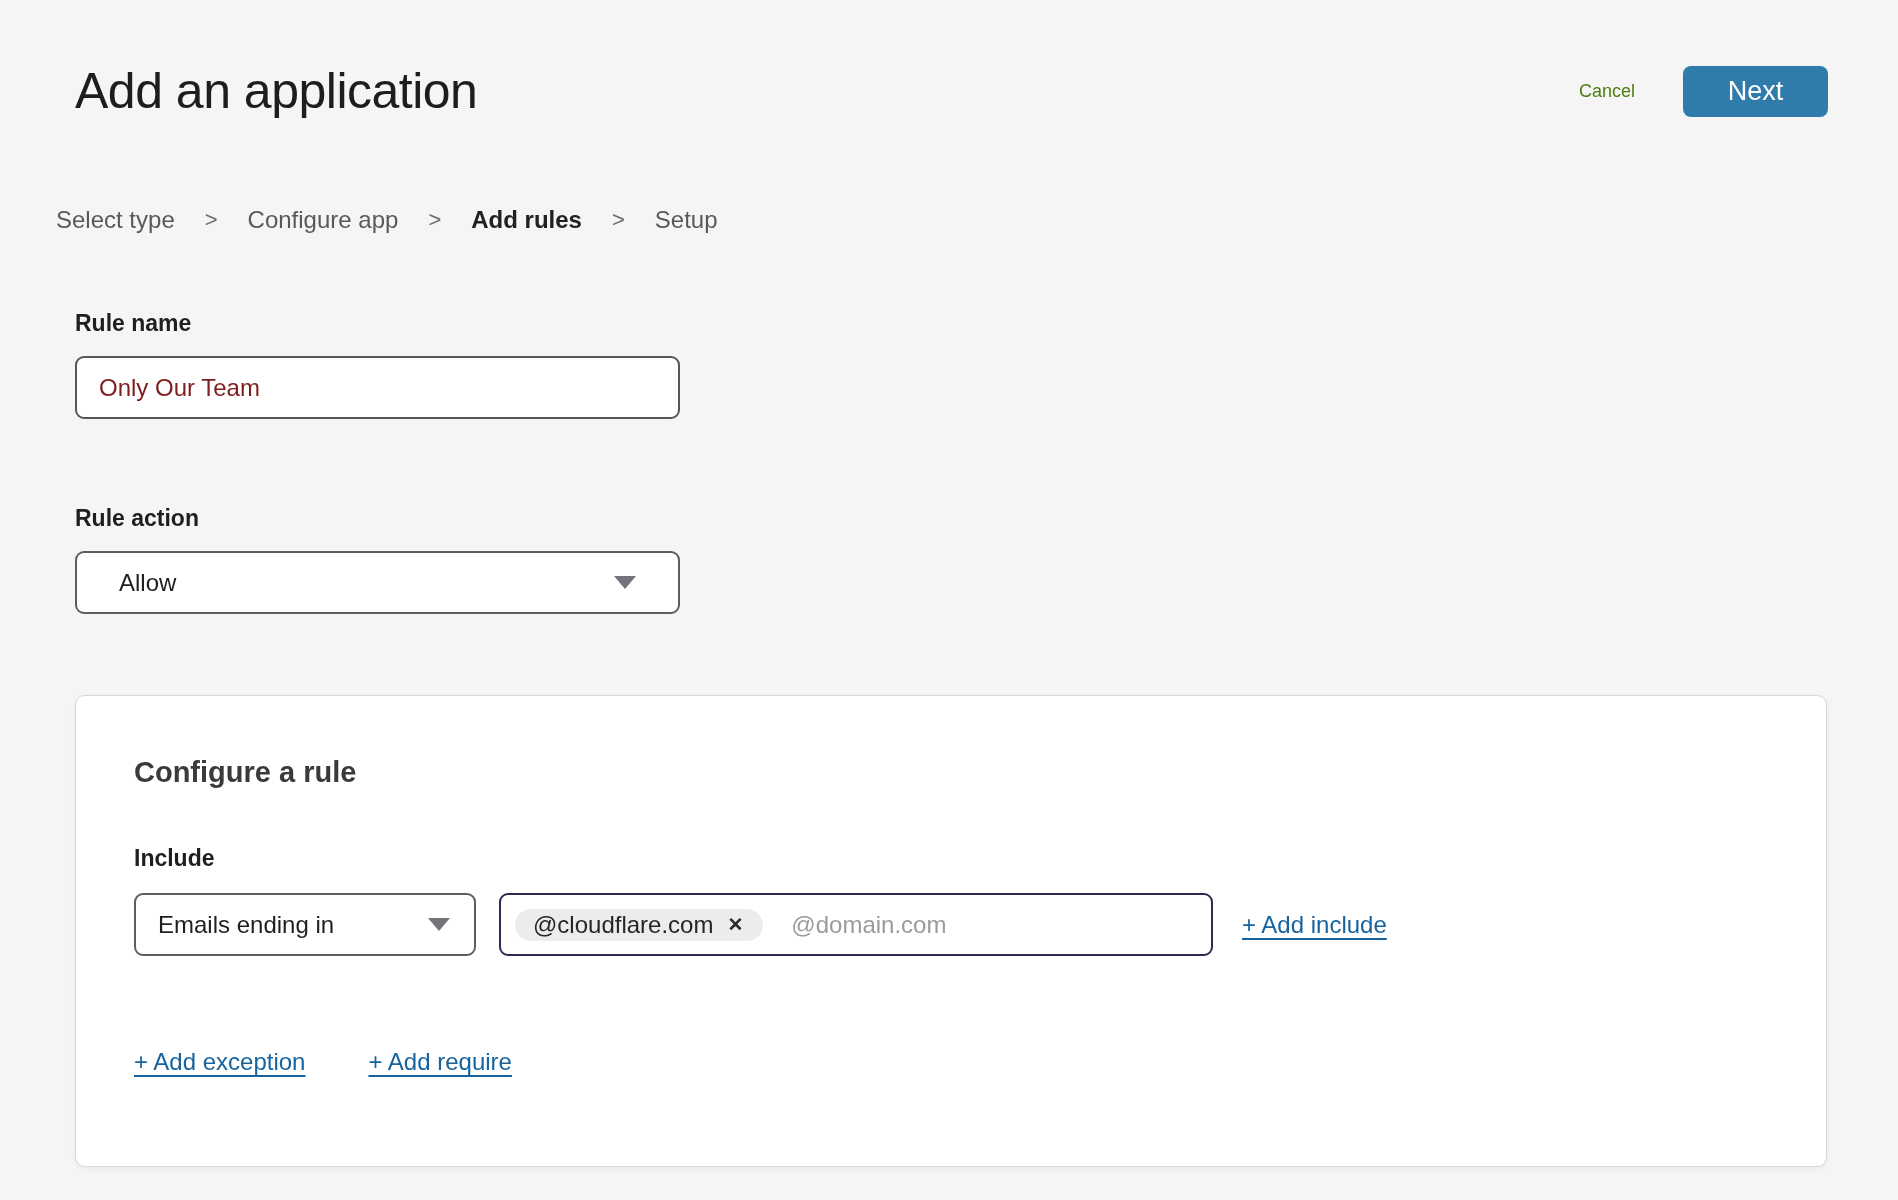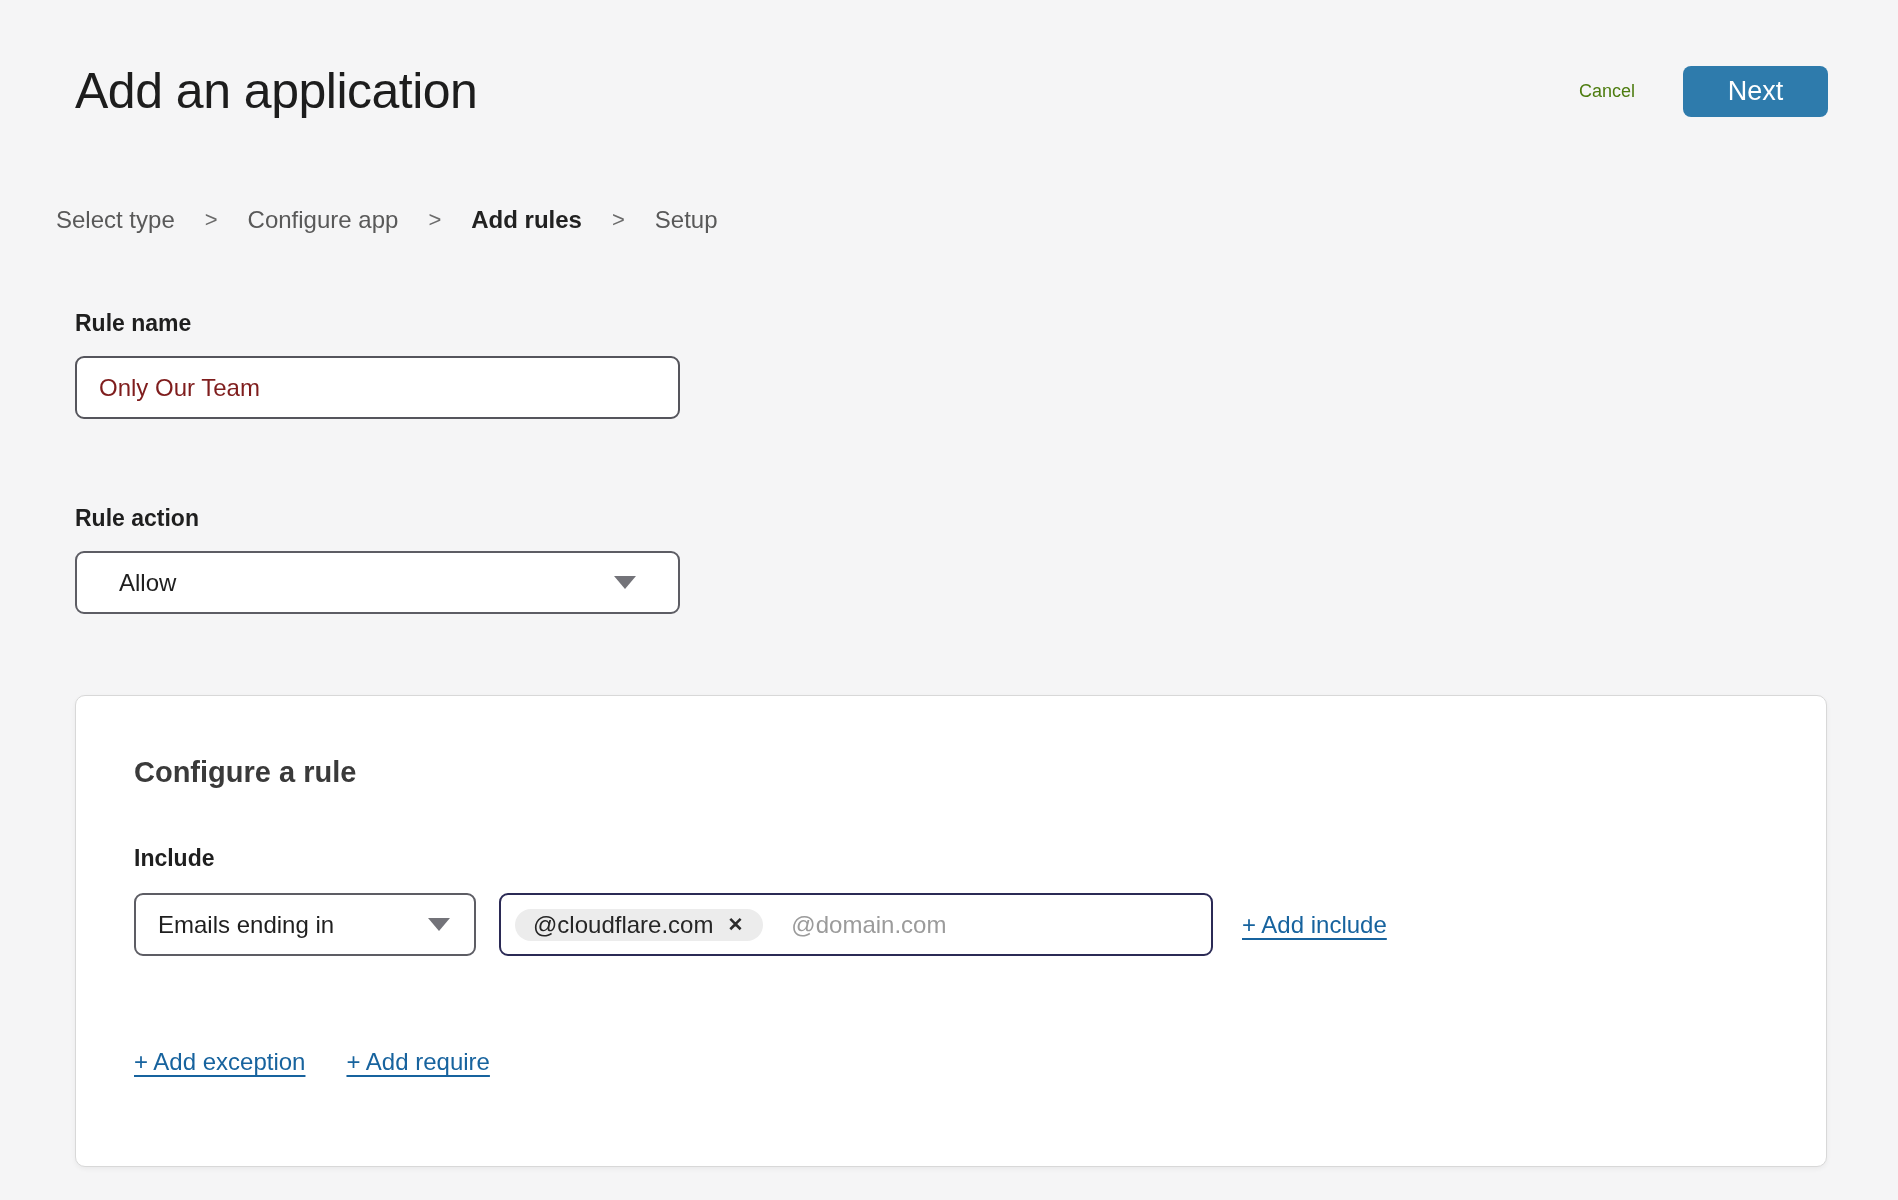--- a/index.html
+++ b/index.html
@@ -189,21 +189,21 @@
   .inline-link {
     font-size: 24px;
     color: #17639e;
     text-decoration: underline;
     text-underline-offset: 5px;
     cursor: pointer;
   }
   .add-include-link { margin-left: 29px; }
   .links-row {
     display: flex;
-    gap: 41px;
+    gap: 63px;
     margin-top: 92px;
   }
 </style>
 </head>
 <body>
 
 <div class="page">
 
   <div class="header">
     <h1 class="page-title">Add an application</h1>

